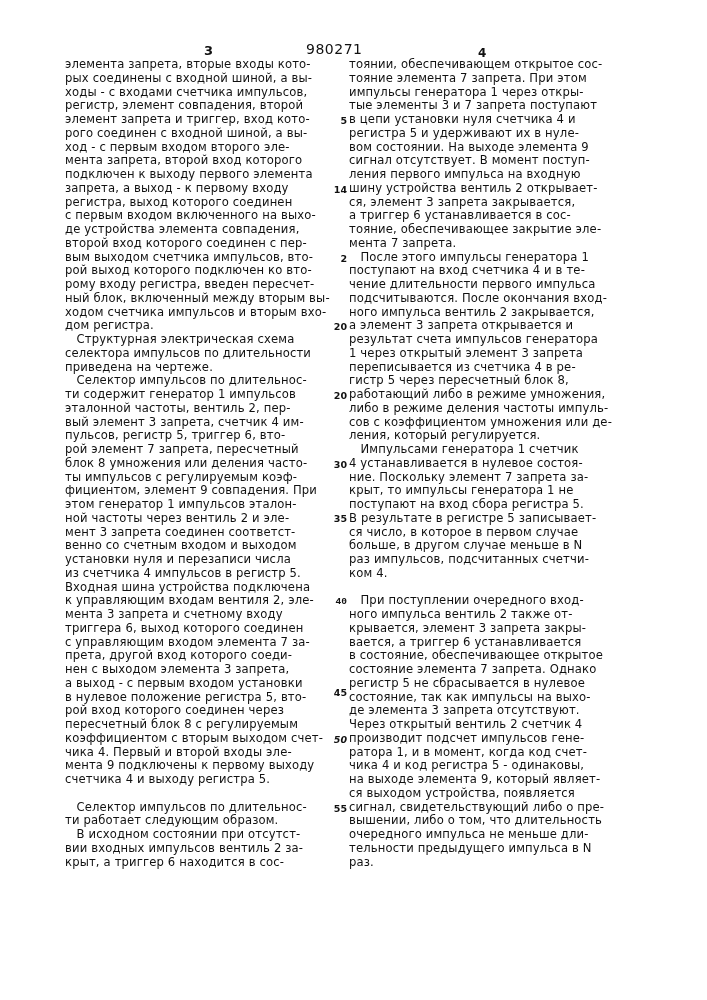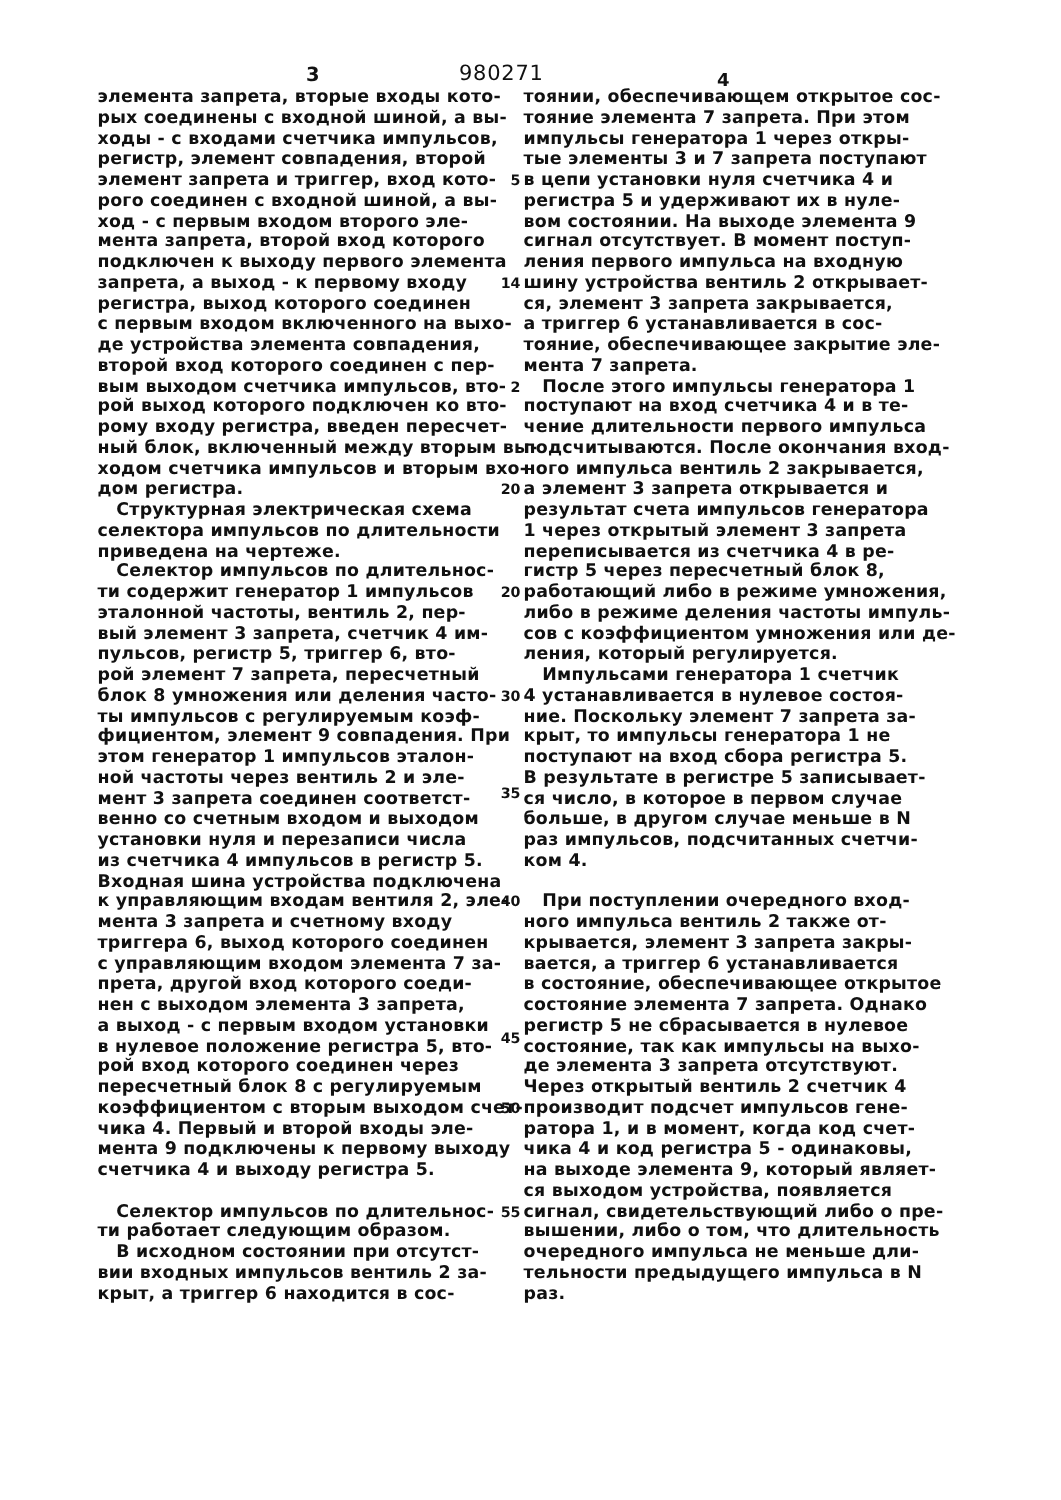--- a/index.html
+++ b/index.html
@@ -8,21 +8,21 @@
     font-family: "DejaVu Sans", sans-serif; color: #111111;
   }
   .hdr { position: absolute; font-weight: bold; font-size: 13px; }
   .hdr.left-num { left: 204px; top: 43px; }
   .hdr.patent { left: 306px; top: 41px; font-weight: normal; font-size: 14px; letter-spacing: 0.5px; }
   .hdr.right-num { left: 478px; top: 46px; font-size: 12px; }
 
   .col {
     position: absolute; top: 58px;
     font-size: 11.6px; line-height: 13.75px;
-    font-weight: bold; letter-spacing: 0.15px;
+    font-weight: normal; letter-spacing: 0.15px;
     white-space: pre;
   }
   .col.left { left: 65px; width: 262px; }
   .col.right { left: 349px; width: 280px; }
   .line { display: block; height: 13.75px; }
   .gap { display: block; height: 13.75px; }
 
   .gutter { position: absolute; left: 325px; top: 58px; width: 22px; }
   .lnum {
     position: absolute; right: 0; font-size: 9.5px; font-weight: bold;
@@ -39,19 +39,19 @@
 </div>
 
 <div class="col left" id="col-left"><div><span class="line">элемента запрета, вторые входы кото-</span><span class="line">рых соединены с входной шиной, а вы-</span><span class="line">ходы - с входами счетчика импульсов,</span><span class="line">регистр, элемент совпадения, второй</span><span class="line">элемент запрета и триггер, вход кото-</span><span class="line">рого соединен с входной шиной, а вы-</span><span class="line">ход - с первым входом второго эле-</span><span class="line">мента запрета, второй вход которого</span><span class="line">подключен к выходу первого элемента</span><span class="line">запрета, а выход - к первому входу</span><span class="line">регистра, выход которого соединен</span><span class="line">с первым входом включенного на выхо-</span><span class="line">де устройства элемента совпадения,</span><span class="line">второй вход которого соединен с пер-</span><span class="line">вым выходом счетчика импульсов, вто-</span><span class="line">рой выход которого подключен ко вто-</span><span class="line">рому входу регистра, введен пересчет-</span><span class="line">ный блок, включенный между вторым вы-</span><span class="line">ходом счетчика импульсов и вторым вхо-</span><span class="line">дом регистра.</span></div><div><span class="line">   Структурная электрическая схема</span><span class="line">селектора импульсов по длительности</span><span class="line">приведена на чертеже.</span></div><div><span class="line">   Селектор импульсов по длительнос-</span><span class="line">ти содержит генератор 1 импульсов</span><span class="line">эталонной частоты, вентиль 2, пер-</span><span class="line">вый элемент 3 запрета, счетчик 4 им-</span><span class="line">пульсов, регистр 5, триггер 6, вто-</span><span class="line">рой элемент 7 запрета, пересчетный</span><span class="line">блок 8 умножения или деления часто-</span><span class="line">ты импульсов с регулируемым коэф-</span><span class="line">фициентом, элемент 9 совпадения. При</span><span class="line">этом генератор 1 импульсов эталон-</span><span class="line">ной частоты через вентиль 2 и эле-</span><span class="line">мент 3 запрета соединен соответст-</span><span class="line">венно со счетным входом и выходом</span><span class="line">установки нуля и перезаписи числа</span><span class="line">из счетчика 4 импульсов в регистр 5.</span><span class="line">Входная шина устройства подключена</span><span class="line">к управляющим входам вентиля 2, эле-</span><span class="line">мента 3 запрета и счетному входу</span><span class="line">триггера 6, выход которого соединен</span><span class="line">с управляющим входом элемента 7 за-</span><span class="line">прета, другой вход которого соеди-</span><span class="line">нен с выходом элемента 3 запрета,</span><span class="line">а выход - с первым входом установки</span><span class="line">в нулевое положение регистра 5, вто-</span><span class="line">рой вход которого соединен через</span><span class="line">пересчетный блок 8 с регулируемым</span><span class="line">коэффициентом с вторым выходом счет-</span><span class="line">чика 4. Первый и второй входы эле-</span><span class="line">мента 9 подключены к первому выходу</span><span class="line">счетчика 4 и выходу регистра 5.</span></div><span class="gap"></span><div><span class="line">   Селектор импульсов по длительнос-</span><span class="line">ти работает следующим образом.</span></div><div><span class="line">   В исходном состоянии при отсутст-</span><span class="line">вии входных импульсов вентиль 2 за-</span><span class="line">крыт, а триггер 6 находится в сос-</span></div></div>
 <div class="gutter" id="gutter">
     <span class="lnum" style="top: 57px;">5</span>
     <span class="lnum" style="top: 125.75px;">14</span>
     <span class="lnum" style="top: 194.5px;">2</span>
     <span class="lnum" style="top: 263.25px;">20</span>
     <span class="lnum" style="top: 332px;">20</span>
     <span class="lnum" style="top: 400.75px;">30</span>
-    <span class="lnum" style="top: 466px;">35</span>
-    <span class="lnum" style="top: 538.25px;">40</span>
+    <span class="lnum" style="top: 455px;">35</span>
+    <span class="lnum" style="top: 538.25px; font-family: Liberation Mono, monospace;">40</span>
     <span class="lnum" style="top: 629px;">45</span>
-    <span class="lnum" style="top: 675.75px;">50</span>
+    <span class="lnum" style="top: 675.75px; font-style: italic;">50</span>
     <span class="lnum" style="top: 744.5px; text-align: right;">55</span>
   </div>
 <div class="col right" id="col-right"><div><span class="line">тоянии, обеспечивающем открытое сос-</span><span class="line">тояние элемента 7 запрета. При этом</span><span class="line">импульсы генератора 1 через откры-</span><span class="line">тые элементы 3 и 7 запрета поступают</span><span class="line">в цепи установки нуля счетчика 4 и</span><span class="line">регистра 5 и удерживают их в нуле-</span><span class="line">вом состоянии. На выходе элемента 9</span><span class="line">сигнал отсутствует. В момент поступ-</span><span class="line">ления первого импульса на входную</span><span class="line">шину устройства вентиль 2 открывает-</span><span class="line">ся, элемент 3 запрета закрывается,</span><span class="line">а триггер 6 устанавливается в сос-</span><span class="line">тояние, обеспечивающее закрытие эле-</span><span class="line">мента 7 запрета.</span></div><div><span class="line">   После этого импульсы генератора 1</span><span class="line">поступают на вход счетчика 4 и в те-</span><span class="line">чение длительности первого импульса</span><span class="line">подсчитываются. После окончания вход-</span><span class="line">ного импульса вентиль 2 закрывается,</span><span class="line">а элемент 3 запрета открывается и</span><span class="line">результат счета импульсов генератора</span><span class="line">1 через открытый элемент 3 запрета</span><span class="line">переписывается из счетчика 4 в ре-</span><span class="line">гистр 5 через пересчетный блок 8,</span><span class="line">работающий либо в режиме умножения,</span><span class="line">либо в режиме деления частоты импуль-</span><span class="line">сов с коэффициентом умножения или де-</span><span class="line">ления, который регулируется.</span></div><div><span class="line">   Импульсами генератора 1 счетчик</span><span class="line">4 устанавливается в нулевое состоя-</span><span class="line">ние. Поскольку элемент 7 запрета за-</span><span class="line">крыт, то импульсы генератора 1 не</span><span class="line">поступают на вход сбора регистра 5.</span><span class="line">В результате в регистре 5 записывает-</span><span class="line">ся число, в которое в первом случае</span><span class="line">больше, в другом случае меньше в N</span><span class="line">раз импульсов, подсчитанных счетчи-</span><span class="line">ком 4.</span></div><span class="gap"></span><div><span class="line">   При поступлении очередного вход-</span><span class="line">ного импульса вентиль 2 также от-</span><span class="line">крывается, элемент 3 запрета закры-</span><span class="line">вается, а триггер 6 устанавливается</span><span class="line">в состояние, обеспечивающее открытое</span><span class="line">состояние элемента 7 запрета. Однако</span><span class="line">регистр 5 не сбрасывается в нулевое</span><span class="line">состояние, так как импульсы на выхо-</span><span class="line">де элемента 3 запрета отсутствуют.</span><span class="line">Через открытый вентиль 2 счетчик 4</span><span class="line">производит подсчет импульсов гене-</span><span class="line">ратора 1, и в момент, когда код счет-</span><span class="line">чика 4 и код регистра 5 - одинаковы,</span><span class="line">на выходе элемента 9, который являет-</span><span class="line">ся выходом устройства, появляется</span><span class="line">сигнал, свидетельствующий либо о пре-</span><span class="line">вышении, либо о том, что длительность</span><span class="line">очередного импульса не меньше дли-</span><span class="line">тельности предыдущего импульса в N</span><span class="line">раз.</span></div></div>
 
 </body></html>

